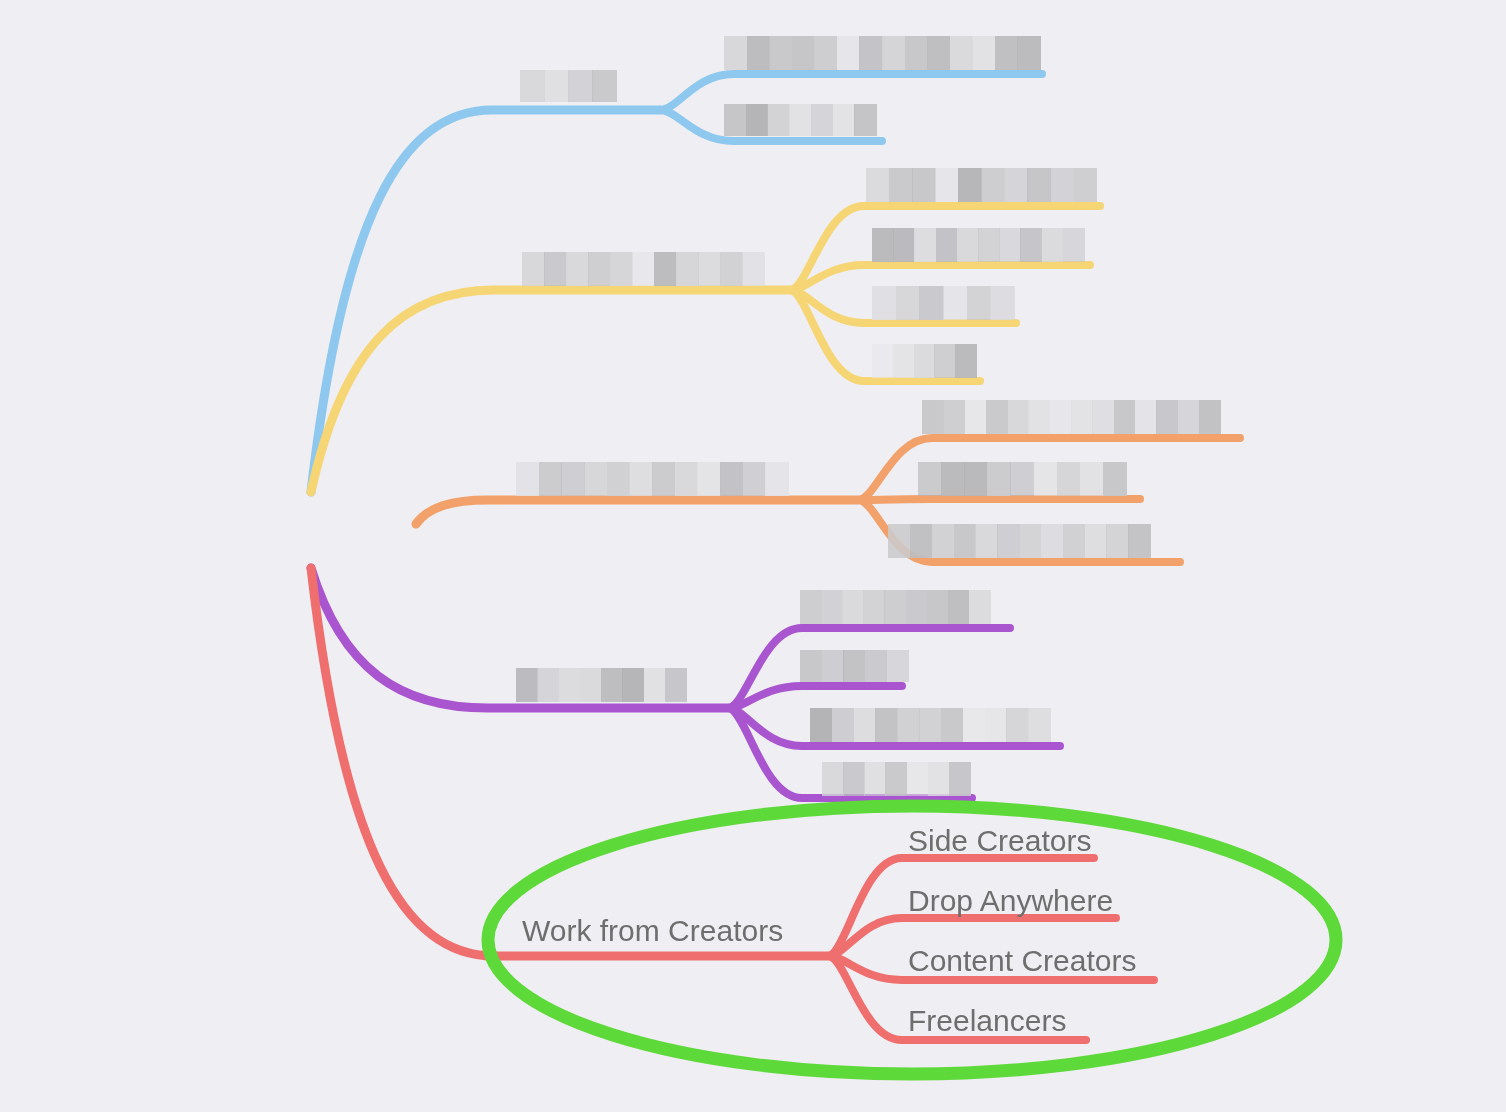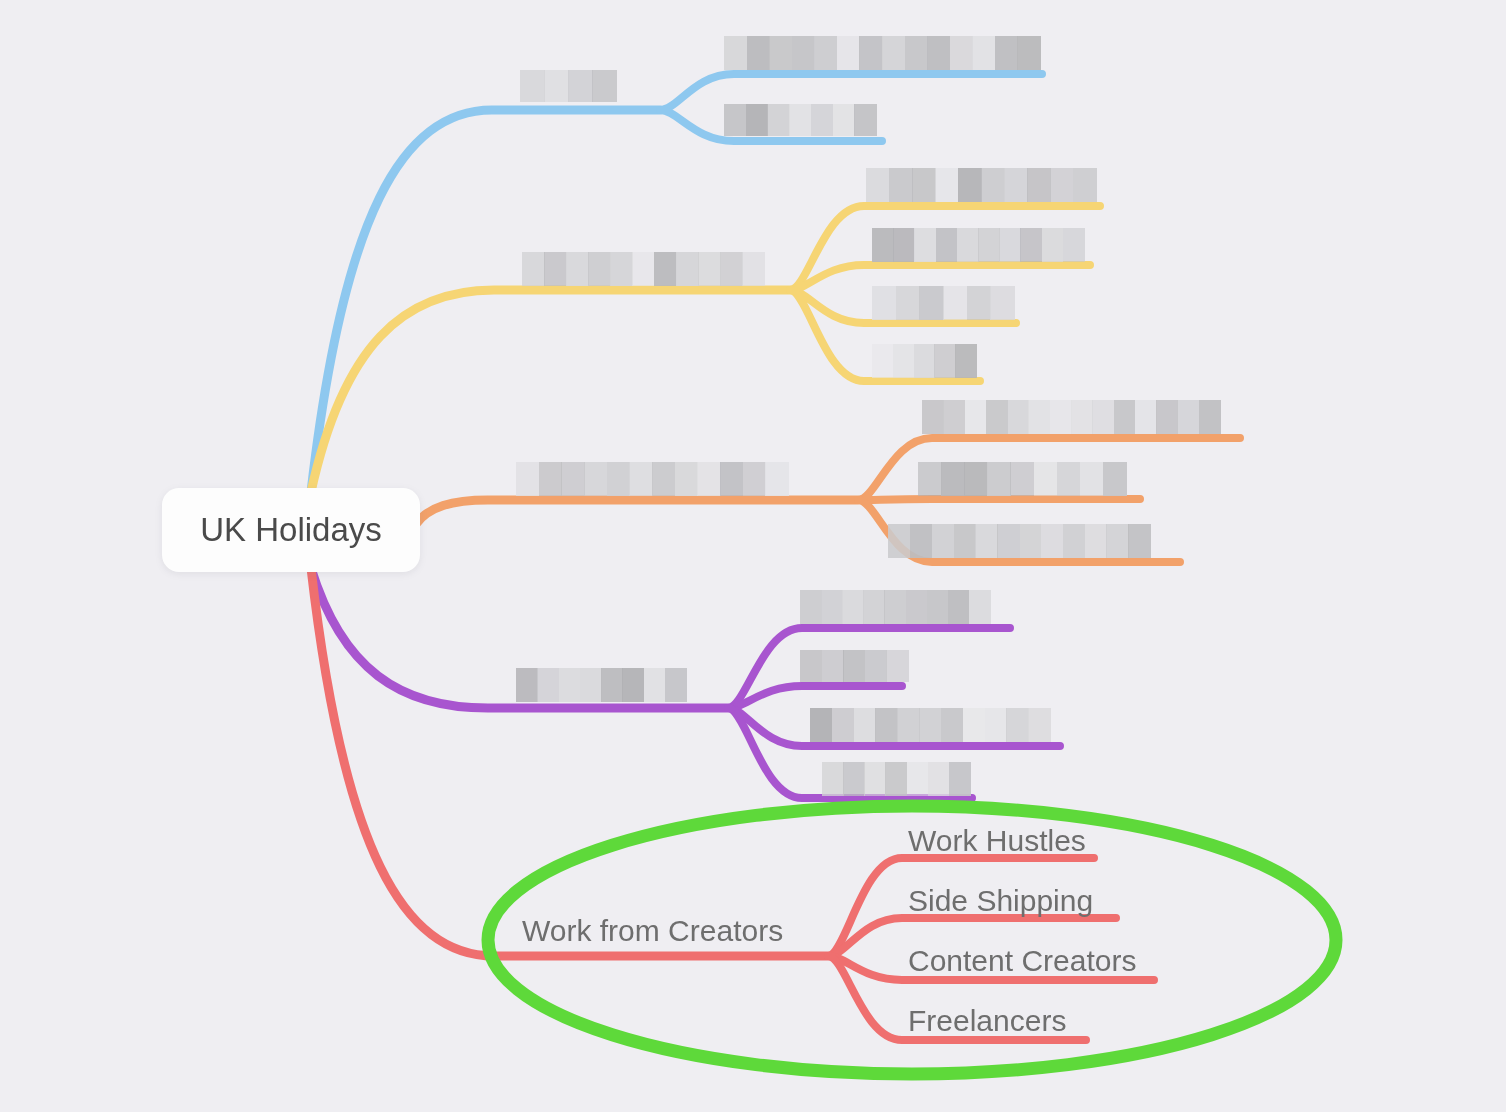--- a/index.html
+++ b/index.html
@@ -84,23 +84,20 @@
         <path d="M 828 956 C 846 956, 862 858, 902 858 L 1094 858" stroke="#ef6f6f" stroke-width="8" fill="none" stroke-linecap="round"></path>
         <path d="M 828 956 C 846 956, 862 918, 902 918 L 1116 918" stroke="#ef6f6f" stroke-width="8" fill="none" stroke-linecap="round"></path>
         <path d="M 828 956 C 846 956, 862 980, 902 980 L 1154 980" stroke="#ef6f6f" stroke-width="8" fill="none" stroke-linecap="round"></path>
         <path d="M 828 956 C 846 956, 862 1040, 902 1040 L 1086 1040" stroke="#ef6f6f" stroke-width="8" fill="none" stroke-linecap="round"></path>
       </g>
     <g id="annotation-group">
         <ellipse cx="912" cy="940" rx="424" ry="134" fill="none" stroke="#5ed93a" stroke-width="13"></ellipse>
       </g>
   </svg>
 
-  <div class="root-node" id="root-node" style="left: 162px; top: 488px; width: 258px; height: 84px; background: rgb(253, 253, 253);">
-    <span class="root-node-text">UK Holidays</span>
-  </div>
 
   <div id="labels-layer">
       <div class="redacted" style="left: 520px; top: 70px; width: 96px; height: 32px;">
         <span class="px" style="left: 0px; width: 24.6px; background: rgba(205, 205, 208, 0.63);"></span>
         <span class="px" style="left: 24px; width: 24.6px; background: rgba(212, 212, 215, 0.56);"></span>
         <span class="px" style="left: 48px; width: 24.6px; background: rgba(203, 203, 206, 0.76);"></span>
         <span class="px" style="left: 72px; width: 24.6px; background: rgba(189, 189, 192, 0.74);"></span>
       </div>
       <div class="redacted" style="left: 724px; top: 36px; width: 316px; height: 34px;">
         <span class="px" style="left: 0px; width: 23.1714px; background: rgba(202, 202, 205, 0.63);"></span>
@@ -278,19 +275,19 @@
       <div class="redacted" style="left: 822px; top: 762px; width: 148px; height: 34px;">
         <span class="px" style="left: 0px; width: 21.7429px; background: rgba(210, 210, 213, 0.79);"></span>
         <span class="px" style="left: 21.1429px; width: 21.7429px; background: rgba(191, 191, 194, 0.76);"></span>
         <span class="px" style="left: 42.2857px; width: 21.7429px; background: rgba(214, 214, 217, 0.62);"></span>
         <span class="px" style="left: 63.4286px; width: 21.7429px; background: rgba(197, 197, 200, 0.9);"></span>
         <span class="px" style="left: 84.5714px; width: 21.7429px; background: rgba(225, 225, 228, 0.58);"></span>
         <span class="px" style="left: 105.714px; width: 21.7429px; background: rgba(222, 222, 225, 0.83);"></span>
         <span class="px" style="left: 126.857px; width: 21.7429px; background: rgba(197, 197, 200, 0.94);"></span>
       </div>
       <div class="node-label" style="left: 522px; top: 916px;">Work from Creators</div>
-      <div class="node-label" style="left: 908px; top: 826px;">Work Hustles</div>
-      <div class="node-label" style="left: 908px; top: 886px;">Side Shipping</div>
+      <div class="node-label" style="left: 908px; top: 826px;">Side Creators</div>
+      <div class="node-label" style="left: 908px; top: 886px;">Drop Anywhere</div>
       <div class="node-label" style="left: 908px; top: 946px;">Content Creators</div>
       <div class="node-label" style="left: 908px; top: 1006px;">Freelancers</div>
     </div>
 
 </div>
 
 </body></html>

